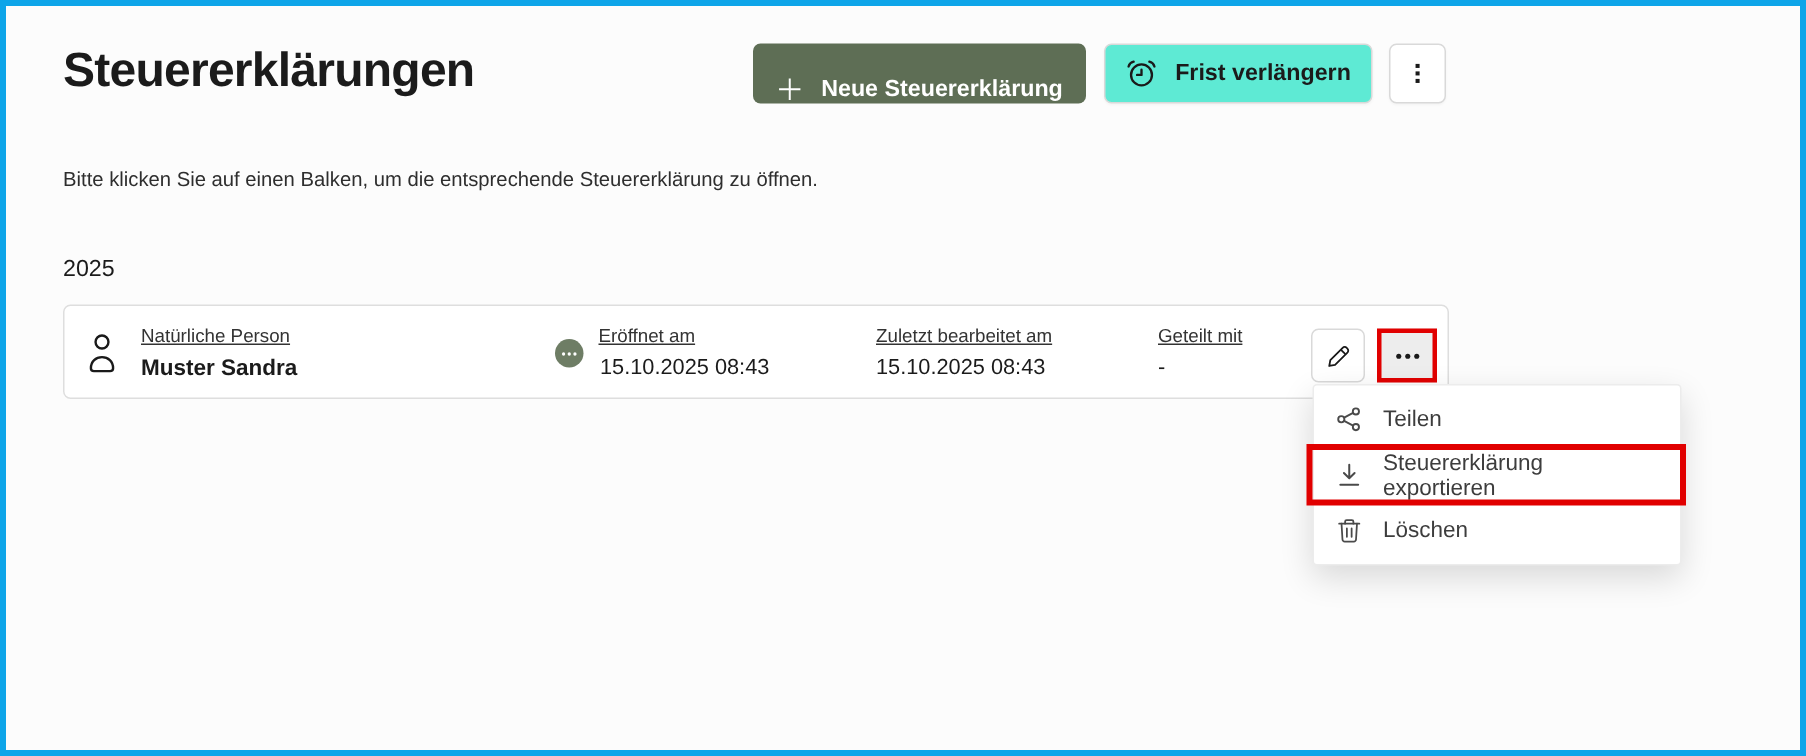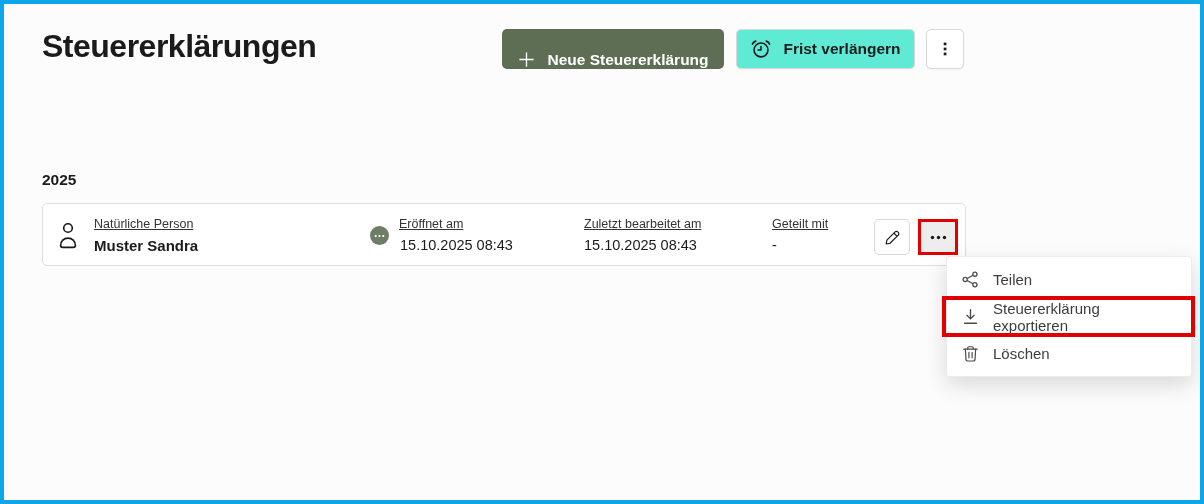--- a/index.html
+++ b/index.html
@@ -39,21 +39,21 @@
   }
   .btn-kebab{
     left:922px;width:38px;background:#ffffff;color:var(--text-dark);
     border:1px solid var(--border-gray);box-shadow:0 1px 2px rgba(0,0,0,0.04);
   }
   .icon{display:inline-flex;align-items:center;justify-content:center;line-height:0;}
   .instruction{
     position:absolute;left:38px;top:108px;font-size:13.5px;color:#2e2e2e;
   }
   .year-heading{
-    position:absolute;left:38px;top:167px;font-size:15.5px;font-weight:700;color:var(--text-dark);
+    position:absolute;left:38px;top:167px;font-size:15.5px;font-weight:400;color:var(--text-dark);
   }
   .row-card{
     position:absolute;left:38px;top:199px;width:924px;height:63px;
     background:#ffffff;border:1px solid #dedede;border-radius:5px;cursor:pointer;
   }
   .person-icon{position:absolute;left:53px;top:216px;}
   .cell-label{position:absolute;top:213px;font-size:12.5px;color:var(--text-label);text-decoration:underline;}
   .cell-value{position:absolute;top:233px;font-size:14.5px;color:var(--text-dark);}
   .name-value{font-weight:700;font-size:15px;}
   .status-dot{
@@ -64,21 +64,21 @@
     position:absolute;left:870px;top:215px;width:36px;height:36px;
     background:#ffffff;border:1px solid var(--border-gray);border-radius:5px;
     display:flex;align-items:center;justify-content:center;cursor:pointer;
   }
   .btn-row-overflow{
     position:absolute;left:914px;top:215px;width:40px;height:36px;
     background:#ededed;border:3px solid var(--highlight-red);border-radius:0;
     display:flex;align-items:center;justify-content:center;cursor:pointer;
   }
   .context-menu{
-    position:absolute;left:942px;top:252px;width:246px;
+    position:absolute;left:871px;top:252px;width:246px;
     background:#ffffff;border:1px solid #ececec;border-radius:3px;
     box-shadow:0 8px 22px rgba(0,0,0,0.14);padding:4px 0;z-index:5;
   }
   .menu-item{
     position:relative;height:37px;display:flex;align-items:center;gap:13px;
     padding:0 14px;font-size:15px;color:#3d3d3d;cursor:pointer;background:#ffffff;
   }
   .menu-item.highlighted::after{
     content:"";position:absolute;left:-5px;right:-4px;top:-2px;bottom:-2px;
     border:4px solid var(--highlight-red);pointer-events:none;z-index:6;
@@ -116,20 +116,21 @@
   <button class="btn btn-kebab">
     <span class="icon">
       <svg width="18" height="18" viewBox="0 0 18 18" fill="#1a1a1a">
         <rect x="7.7" y="2.6" width="2.7" height="2.7"></rect>
         <rect x="7.7" y="7.6" width="2.7" height="2.7"></rect>
         <rect x="7.7" y="12.6" width="2.7" height="2.7"></rect>
       </svg>
     </span>
   </button>
 
+  <p class="instruction">Bitte klicken Sie auf einen Balken, um die entsprechende Steuererklärung zu öffnen.</p>
 
   <h2 class="year-heading">2025</h2>
 
   <div class="row-card"></div>
 
   <span class="person-icon icon">
     <svg width="22" height="30" viewBox="0 0 22 30" fill="none" stroke="#1a1a1a" stroke-width="1.6" stroke-linecap="round">
       <circle cx="11" cy="8" r="4.3"></circle>
       <path d="M3.6 25.5c0-4.6 3.3-7.4 7.4-7.4s7.4 2.8 7.4 7.4c0 1.1-.9 1.9-2 1.9H5.6c-1.1 0-2-.8-2-1.9z"></path>
     </svg>

